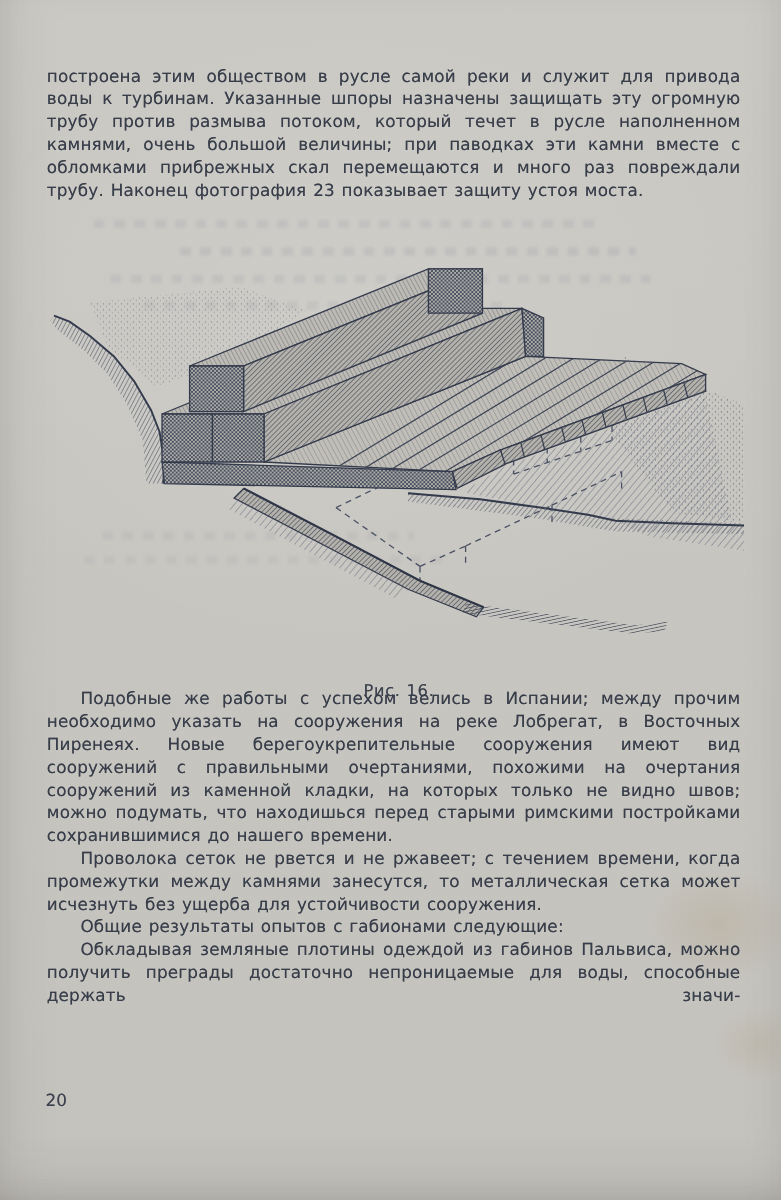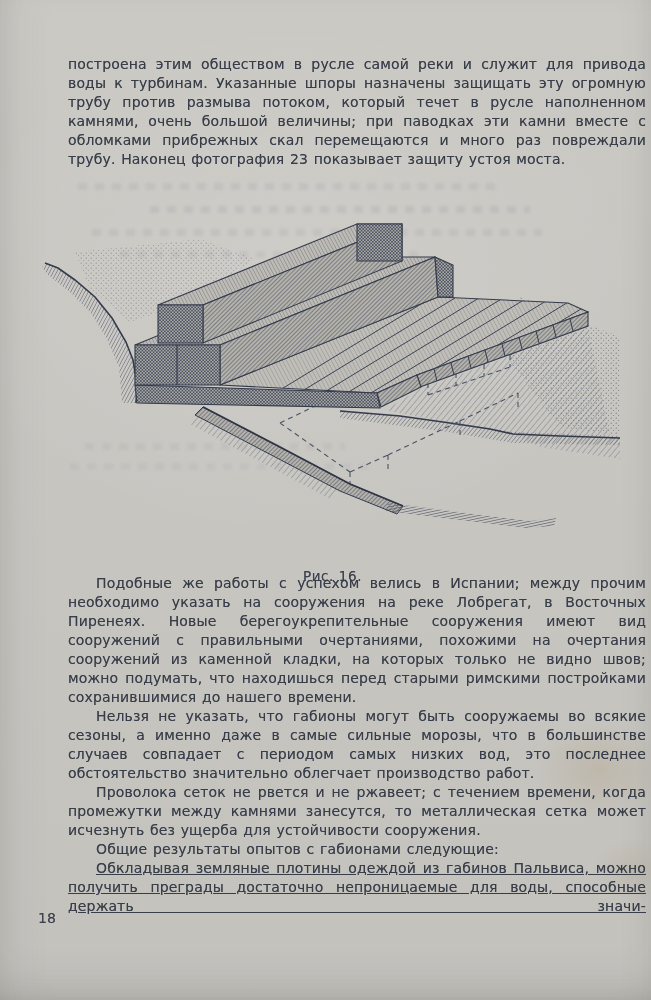--- a/index.html
+++ b/index.html
@@ -14,25 +14,24 @@
                 inset 35px 0 60px -55px rgba(80,78,74,.35),
                 inset -25px 0 50px -48px rgba(80,78,74,.30);
     font-family:"DejaVu Sans","Liberation Sans",sans-serif;
     color:#373d49;
   }
   .tb{
     position:absolute;left:39px;width:578px;
     font-size:14px;line-height:19px;letter-spacing:.15px;word-spacing:1px;
     text-align:justify;
     text-shadow:0 0 .5px rgba(55,61,73,.6);
-    margin-left:29px;
   }
   .tb p{margin:0;text-indent:28px;}
   .tb p.noindent{text-indent:0;}
-  .tb p.cont{text-align-last:justify;text-decoration:underline;}
+  .tb p.cont{text-align-last:justify;}
   .tb1{top:55px;}
   .tb2{top:574px;}
   .caption{
     position:absolute;left:40px;top:568px;width:585px;text-align:center;
     font-size:13.5px;letter-spacing:.6px;color:#3b414d;
     text-shadow:0 0 .5px rgba(55,61,73,.55);
   }
   .pagenum{position:absolute;left:38px;top:910px;font-size:14px;color:#3b414d;
     text-shadow:0 0 .5px rgba(55,61,73,.55);}
   .figure{position:absolute;left:40px;top:197px;}
@@ -174,20 +173,19 @@
       <polygon points="155,218 300,294 290,302 148,226" fill="url(#pTerrL)"></polygon>
       <polyline points="163,210 240,250 310,287 363,309" fill="none" stroke="#2f3647" stroke-width="1.8"></polyline>
       <polygon points="348,306 490,324 516,321 514,329 486,331 346,314" fill="url(#pRough)"></polygon>
     </g>
   </svg>
 
   <div class="caption">Рис. 16.</div>
 
   <div class="tb tb2">
     <p>Подобные же работы с успехом велись в Испании; между прочим необходимо указать на сооружения на реке Лобрегат, в Восточных Пиренеях. Новые берегоукрепительные сооружения имеют вид сооружений с правильными очертаниями, похожими на очертания сооружений из каменной кладки, на которых только не видно швов; можно подумать, что находишься перед старыми римскими постройками сохранившимися до нашего времени.</p>
-    <p>Нельзя не указать, что габионы могут быть сооружаемы во всякие сезоны, а именно даже в самые сильные морозы, что в большинстве случаев совпадает с периодом самых низких вод, это последнее обстоятельство значительно облегчает производство работ.</p>
     <p>Проволока сеток не рвется и не ржавеет; с течением времени, когда промежутки между камнями занесутся, то металлическая сетка может исчезнуть без ущерба для устойчивости сооружения.</p>
     <p>Общие результаты опытов с габионами следующие:</p>
     <p class="cont">Обкладывая земляные плотины одеждой из габинов Пальвиса, можно получить преграды достаточно непроницаемые для воды, способные держать значи-</p>
   </div>
 
-  <div class="pagenum">18</div>
+  <div class="pagenum">20</div>
 </div>
 
 </body></html>

